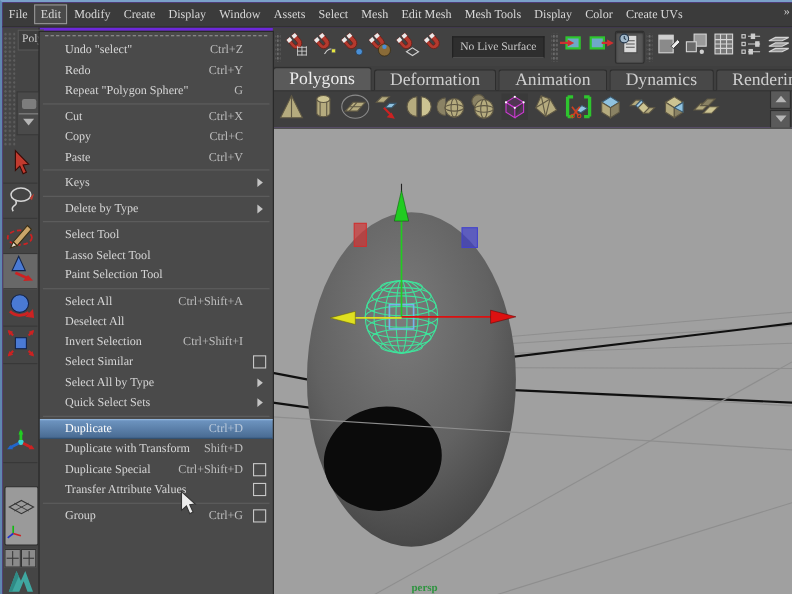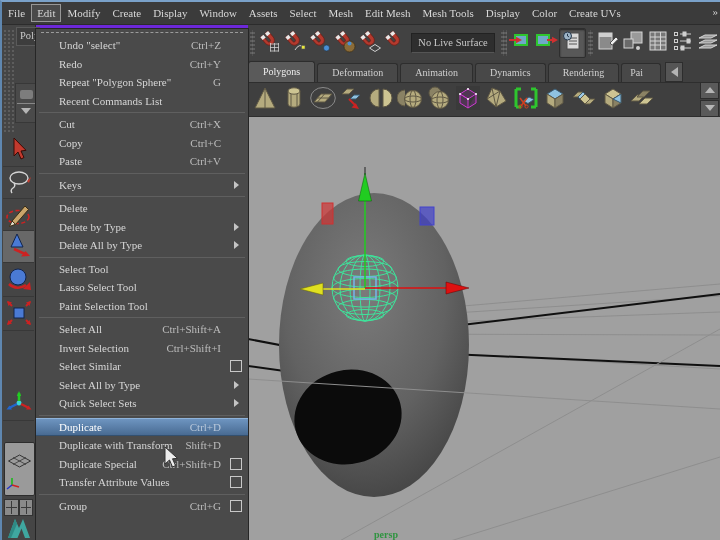--- a/index.html
+++ b/index.html
@@ -18,21 +18,21 @@
               display:flex;align-items:center;border-bottom:1px solid #333;}
   .vgrip{width:6px;height:26px;margin:0 2px;background-image:radial-gradient(#6a6a6a 1px,transparent 1.2px);
          background-size:3px 4px;background-position:1px 1px;}
   .snapbtn,.edbtn{width:25px;height:28px;display:flex;align-items:center;justify-content:center;border-radius:2px;}
   .edbtn.pressed{background:#585858;box-shadow:inset 0 1px 2px #222;border:1px solid #2e2e2e;}
   #livefield{width:86px;height:18px;background:#2e2e2e;border:1px solid #222;border-bottom-color:#555;
              color:#c9c9c9;font-size:10.5px;line-height:18px;padding-left:6px;margin:0 4px;}
   
   #shelfarea{position:absolute;left:246px;top:58px;right:0;height:56px;background:#3f3f3f;}
   #shelftabs{display:flex;align-items:flex-end;height:22px;border-bottom:1px solid #2e2e2e;}
-  .stab{height:18px;line-height:18px;padding:0 14px;margin-right:2px;font-size:10px;color:#cfcfcf;
+  .stab{height:18px;line-height:18px;padding:0 14px;margin-right:2px;font-size:16px;color:#cfcfcf;
         background:#484848;border:1px solid #2d2d2d;border-bottom:none;border-radius:3px 3px 0 0;}
   .stab.active{background:#5a5a5a;color:#eee;height:20px;line-height:20px;}
   .stab.clipped{padding:0 8px;overflow:hidden;width:22px;}
   .tabarrow{width:16px;height:18px;background:#555;border:1px solid #2d2d2d;margin-left:2px;
             display:flex;align-items:center;justify-content:center;}
   .tri-l{width:0;height:0;border-top:5px solid transparent;border-bottom:5px solid transparent;border-right:7px solid #b5b5b5;}
   #shelficons{display:flex;align-items:center;height:33px;padding-left:2px;}
   .shicon{width:29px;height:30px;display:flex;align-items:center;justify-content:center;}
   #shelfscroll{margin-left:auto;margin-right:1px;display:flex;flex-direction:column;}
   .scrbtn{width:17px;height:15px;background:#5a5a5a;border:1px solid #2d2d2d;display:flex;align-items:center;justify-content:center;margin-bottom:1px;}
@@ -569,25 +569,20 @@
         <div class="mrow">
       <span class="mlabel">Redo</span>
       <span class="mshort">Ctrl+Y</span>
       <span class="mextra"></span>
         </div>
         <div class="mrow">
       <span class="mlabel">Repeat "Polygon Sphere"</span>
       <span class="mshort">G</span>
       <span class="mextra"></span>
         </div>
-        <div class="mrow">
-      <span class="mlabel">Recent Commands List</span>
-      <span class="mshort"></span>
-      <span class="mextra"></span>
-        </div>
         <div class="msep"></div>
         <div class="mrow">
       <span class="mlabel">Cut</span>
       <span class="mshort">Ctrl+X</span>
       <span class="mextra"></span>
         </div>
         <div class="mrow">
       <span class="mlabel">Copy</span>
       <span class="mshort">Ctrl+C</span>
       <span class="mextra"></span>
@@ -600,58 +595,51 @@
         <div class="msep"></div>
         <div class="mrow">
       <span class="mlabel">Keys</span>
       <span class="mshort"></span>
       <span class="mextra">
             <span class="subarrow"></span>
           </span>
         </div>
         <div class="msep"></div>
         <div class="mrow">
-      <span class="mlabel">Delete</span>
-      <span class="mshort"></span>
-      <span class="mextra"></span>
-        </div>
-        <div class="mrow">
       <span class="mlabel">Delete by Type</span>
       <span class="mshort"></span>
       <span class="mextra">
             <span class="subarrow"></span>
           </span>
         </div>
-        <div class="mrow">
-      <span class="mlabel">Delete All by Type</span>
-      <span class="mshort"></span>
-      <span class="mextra">
-            <span class="subarrow"></span>
-          </span>
-        </div>
         <div class="msep"></div>
         <div class="mrow">
       <span class="mlabel">Select Tool</span>
       <span class="mshort"></span>
       <span class="mextra"></span>
         </div>
         <div class="mrow">
       <span class="mlabel">Lasso Select Tool</span>
       <span class="mshort"></span>
       <span class="mextra"></span>
         </div>
         <div class="mrow">
       <span class="mlabel">Paint Selection Tool</span>
       <span class="mshort"></span>
       <span class="mextra"></span>
         </div>
         <div class="msep"></div>
         <div class="mrow">
       <span class="mlabel">Select All</span>
       <span class="mshort">Ctrl+Shift+A</span>
+      <span class="mextra"></span>
+        </div>
+        <div class="mrow">
+      <span class="mlabel">Deselect All</span>
+      <span class="mshort"></span>
       <span class="mextra"></span>
         </div>
         <div class="mrow">
       <span class="mlabel">Invert Selection</span>
       <span class="mshort">Ctrl+Shift+I</span>
       <span class="mextra"></span>
         </div>
         <div class="mrow">
       <span class="mlabel">Select Similar</span>
       <span class="mshort"></span>

